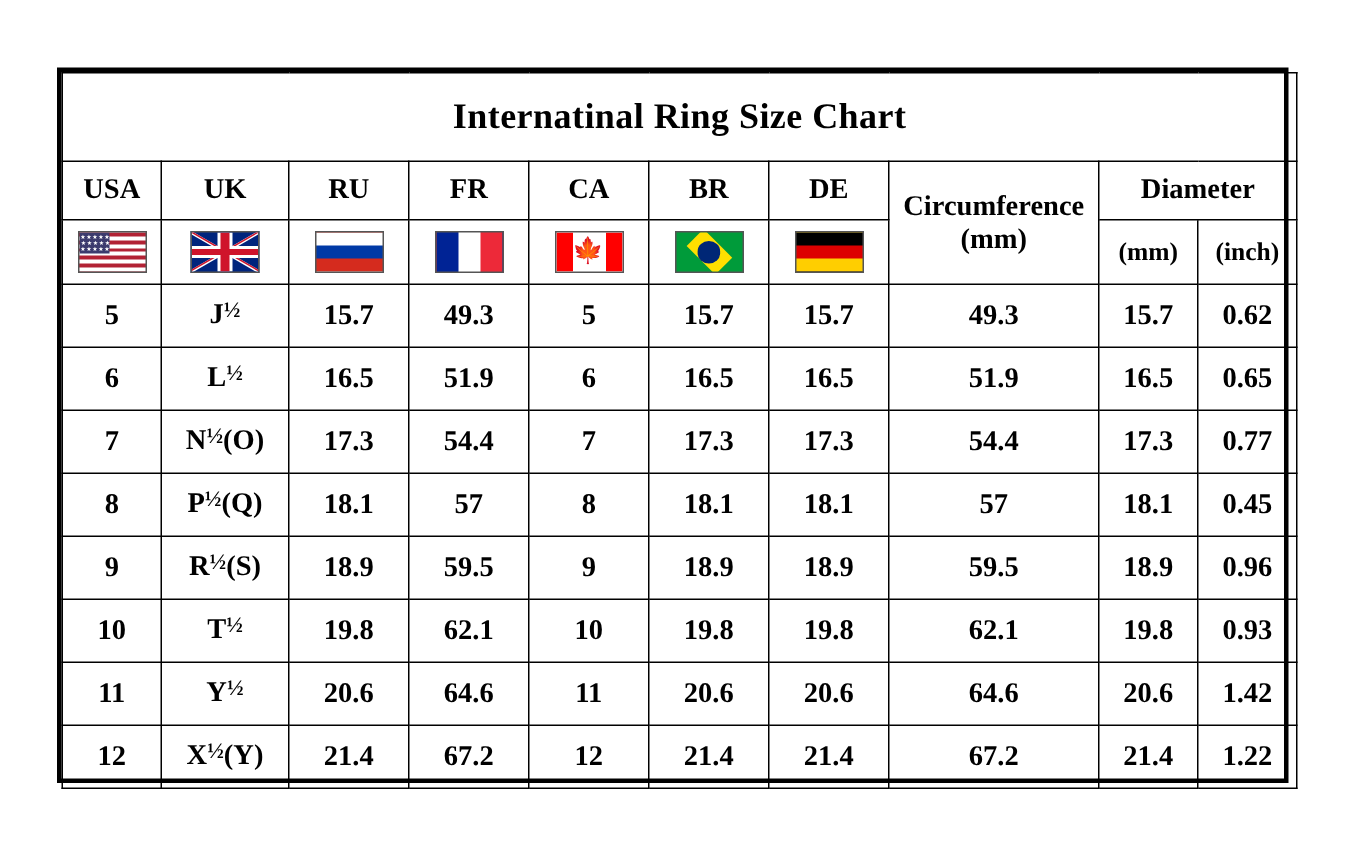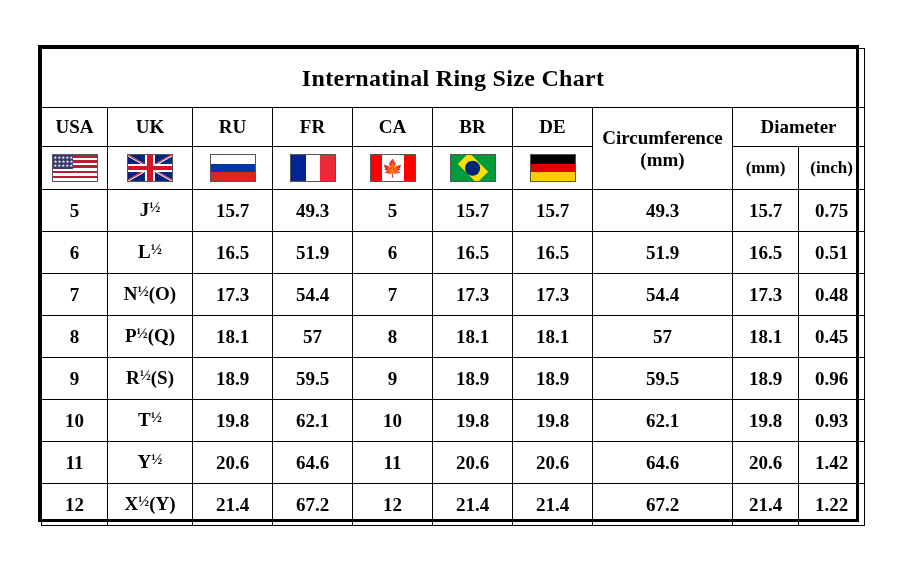--- a/index.html
+++ b/index.html
@@ -270,45 +270,45 @@
           <tr class="data-row">
             <td>5</td>
             <td><span>J</span><span class="frac">½</span><span></span></td>
             <td>15.7</td>
             <td>49.3</td>
             <td>5</td>
             <td>15.7</td>
             <td>15.7</td>
             <td>49.3</td>
             <td>15.7</td>
-            <td>0.75</td>
+            <td>0.62</td>
           </tr>
           <tr class="data-row">
             <td>6</td>
             <td><span>L</span><span class="frac">½</span><span></span></td>
             <td>16.5</td>
             <td>51.9</td>
             <td>6</td>
             <td>16.5</td>
             <td>16.5</td>
             <td>51.9</td>
             <td>16.5</td>
-            <td>0.51</td>
+            <td>0.65</td>
           </tr>
           <tr class="data-row">
             <td>7</td>
             <td><span>N</span><span class="frac">½</span><span>(O)</span></td>
             <td>17.3</td>
             <td>54.4</td>
             <td>7</td>
             <td>17.3</td>
             <td>17.3</td>
             <td>54.4</td>
             <td>17.3</td>
-            <td>0.48</td>
+            <td>0.77</td>
           </tr>
           <tr class="data-row">
             <td>8</td>
             <td><span>P</span><span class="frac">½</span><span>(Q)</span></td>
             <td>18.1</td>
             <td>57</td>
             <td>8</td>
             <td>18.1</td>
             <td>18.1</td>
             <td>57</td>

